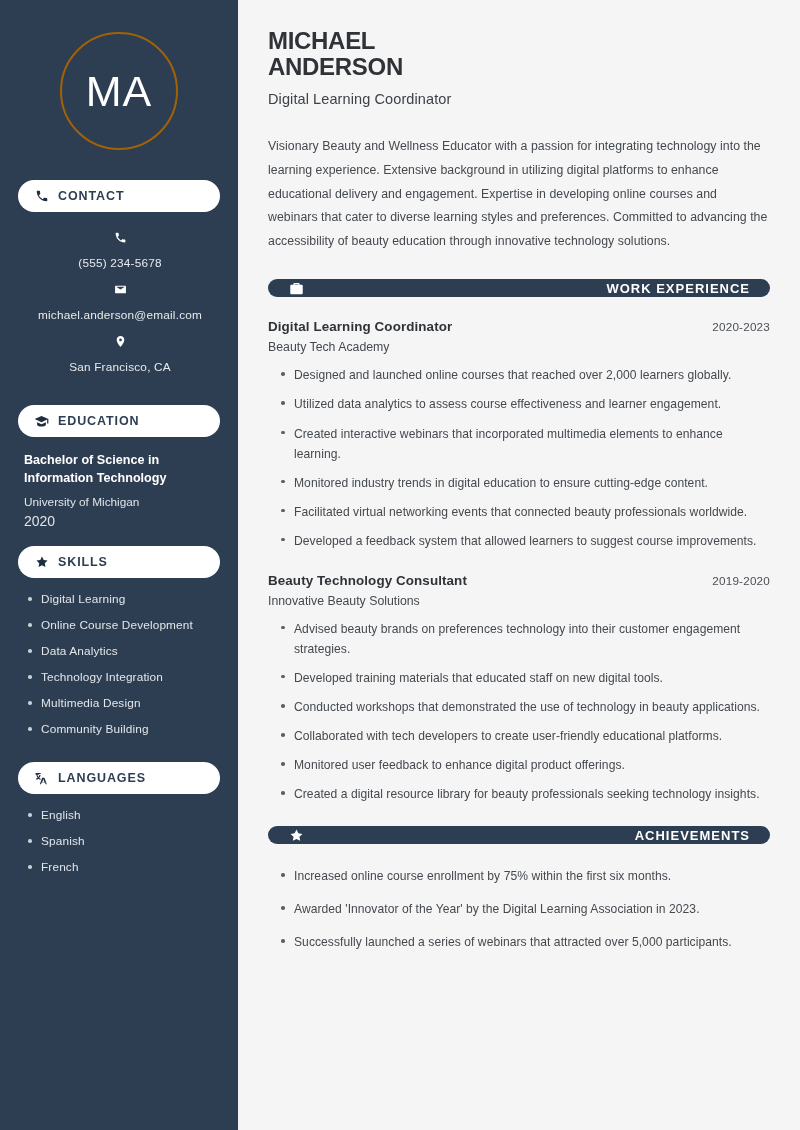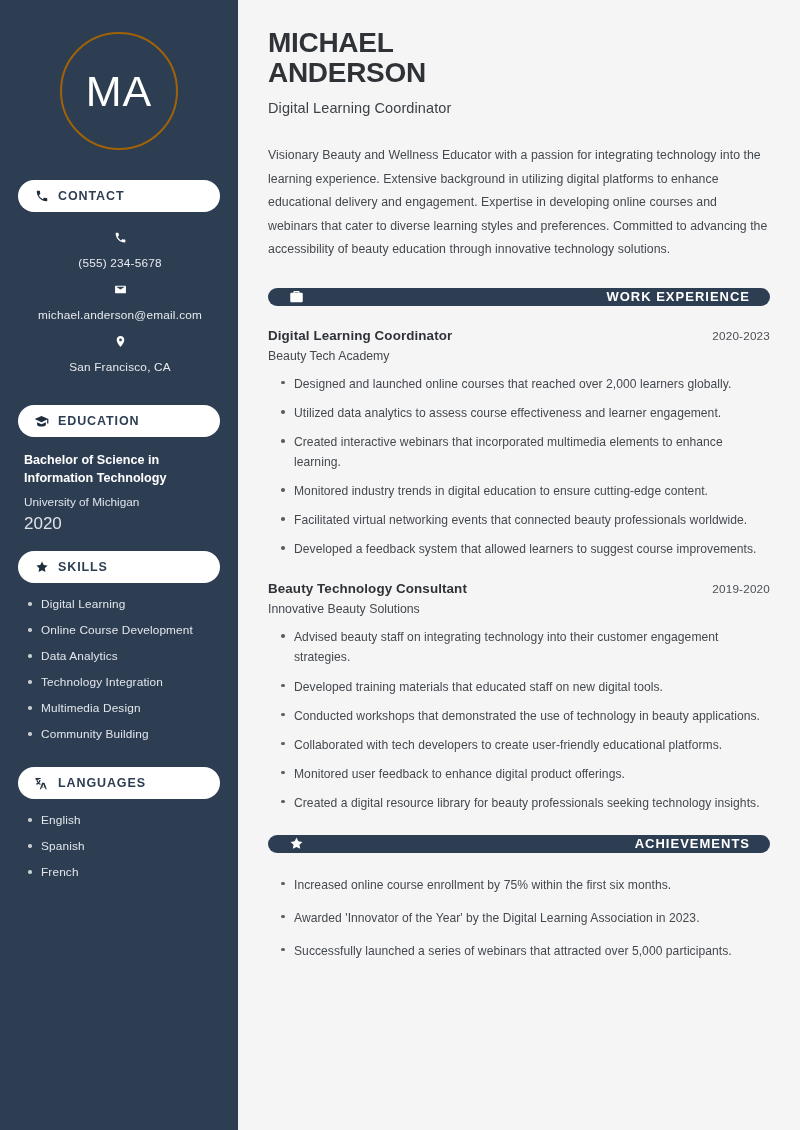--- a/index.html
+++ b/index.html
@@ -107,21 +107,21 @@
     color: #ffffff;
     line-height: 1.45;
     margin-bottom: 5px;
   }
   .edu-school {
     font-size: 11.8px;
     color: #dfe3e8;
     line-height: 1.55;
   }
   .edu-year {
-    font-size: 17px;
+    font-size: 14px;
     color: #dfe3e8;
     line-height: 1.55;
   }
 
   .side-list { list-style: none; padding: 0 4px 0 10px; margin-bottom: 26px; }
   .side-list li {
     position: relative;
     font-size: 11.8px;
     color: #e3e6ea;
     padding-left: 13px;
@@ -140,21 +140,21 @@
   }
 
   
   .main {
     flex: 1;
     background: #f5f5f6;
     padding: 28px 30px 30px 30px;
   }
 
   .name {
-    font-size: 28px;
+    font-size: 24px;
     font-weight: bold;
     color: #2f3337;
     line-height: 1.07;
     letter-spacing: -0.3px;
     margin-bottom: 12px;
   }
   .job-title {
     font-size: 14.5px;
     color: #3d4247;
     margin-bottom: 28px;
@@ -378,21 +378,21 @@
       </ul>
     </div>
 
     <div class="job">
       <div class="job-head">
         <span class="job-role">Beauty Technology Consultant</span>
         <span class="job-dates">2019-2020</span>
       </div>
       <div class="job-company">Innovative Beauty Solutions</div>
       <ul class="bullets">
-        <li>Advised beauty staff on integrating technology into their customer engagement strategies.</li>
+        <li>Advised beauty brands on preferences technology into their customer engagement strategies.</li>
         <li>Developed training materials that educated staff on new digital tools.</li>
         <li>Conducted workshops that demonstrated the use of technology in beauty applications.</li>
         <li>Collaborated with tech developers to create user-friendly educational platforms.</li>
         <li>Monitored user feedback to enhance digital product offerings.</li>
         <li>Created a digital resource library for beauty professionals seeking technology insights.</li>
       </ul>
     </div>
 
     <div class="sec-pill">
       <span class="sec-pill-icon">

